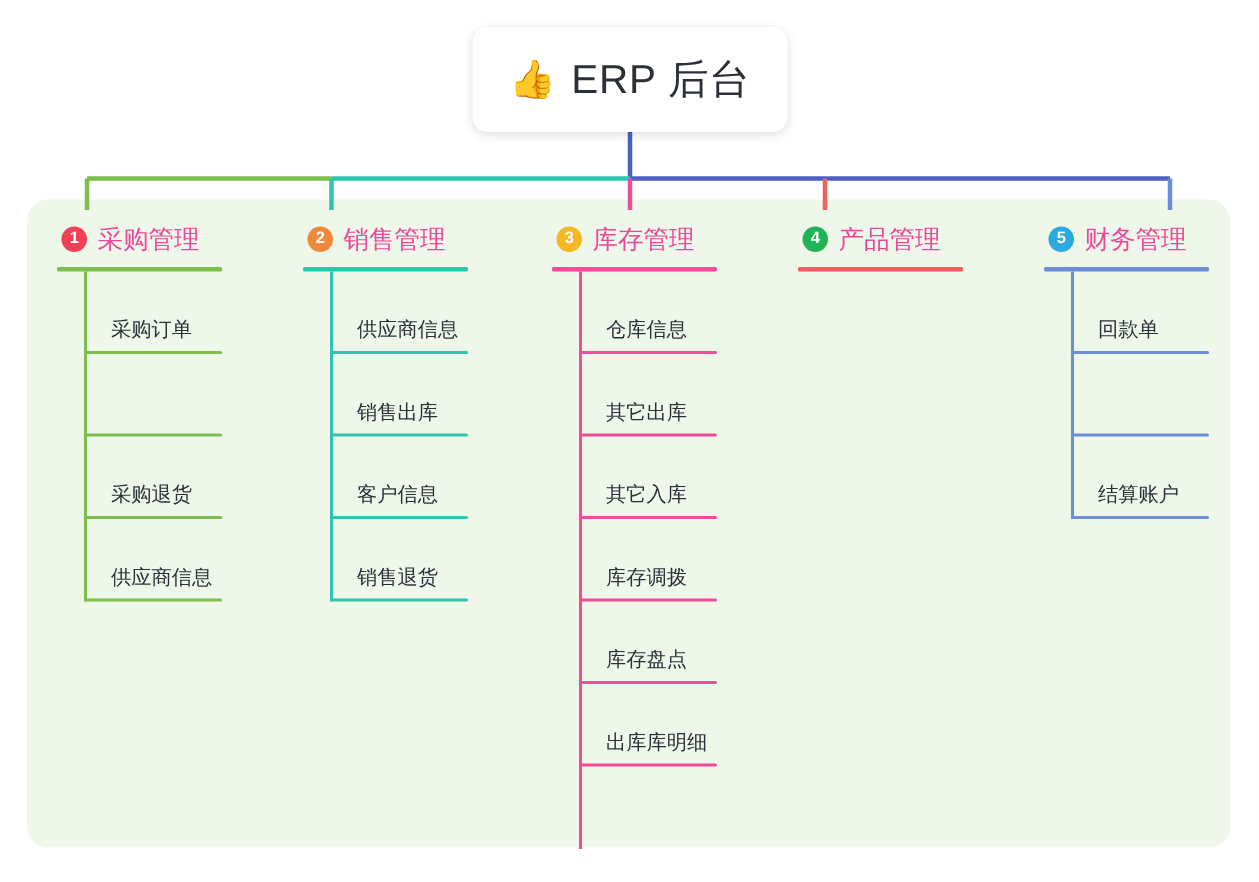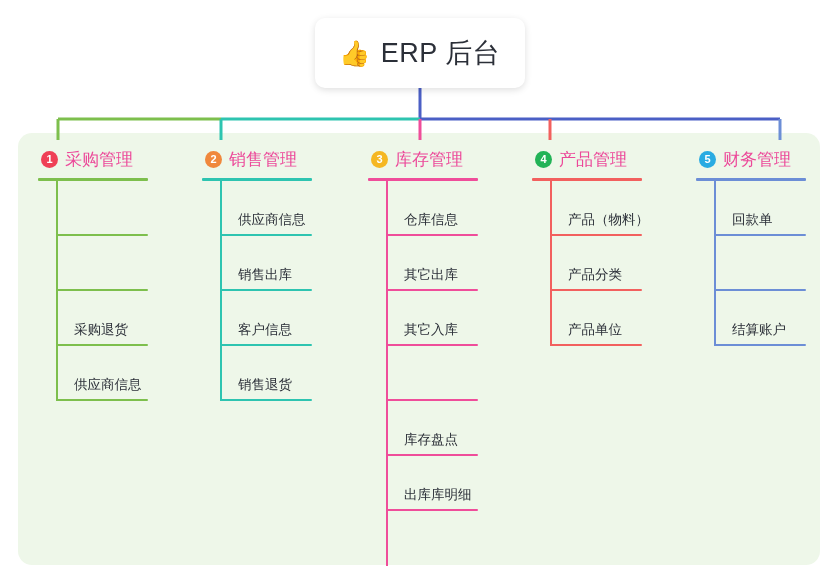--- a/index.html
+++ b/index.html
@@ -160,20 +160,21 @@
   <div id="branches">
       <div class="branch" style="left: 38px; width: 110px;">
         <div class="branch-head">
           <span class="badge" style="background: rgb(239, 64, 85);">1</span>
           <span class="branch-title">采购管理</span>
         </div>
         <div class="branch-rule" style="background: rgb(125, 191, 77);"></div>
         <div class="leaves">
           <div class="spine" style="background: rgb(125, 191, 77); height: 220px;"></div>
           <div class="leaf">
+            <div class="leaf-label">采购订单</div>
             <div class="leaf-rule" style="background: rgb(125, 191, 77);"></div>
           </div>
           <div class="leaf">
             <div class="leaf-rule" style="background: rgb(125, 191, 77);"></div>
           </div>
           <div class="leaf">
             <div class="leaf-label">采购退货</div>
             <div class="leaf-rule" style="background: rgb(125, 191, 77);"></div>
           </div>
           <div class="leaf">
@@ -222,53 +223,39 @@
           </div>
           <div class="leaf">
             <div class="leaf-label">其它出库</div>
             <div class="leaf-rule" style="background: rgb(239, 77, 154);"></div>
           </div>
           <div class="leaf">
             <div class="leaf-label">其它入库</div>
             <div class="leaf-rule" style="background: rgb(239, 77, 154);"></div>
           </div>
           <div class="leaf">
+            <div class="leaf-label">库存调拨</div>
             <div class="leaf-rule" style="background: rgb(239, 77, 154);"></div>
           </div>
           <div class="leaf">
             <div class="leaf-label">库存盘点</div>
             <div class="leaf-rule" style="background: rgb(239, 77, 154);"></div>
           </div>
           <div class="leaf">
             <div class="leaf-label">出库库明细</div>
             <div class="leaf-rule" style="background: rgb(239, 77, 154);"></div>
           </div>
         </div>
       </div>
       <div class="branch" style="left: 532px; width: 110px;">
         <div class="branch-head">
           <span class="badge" style="background: rgb(34, 179, 87);">4</span>
           <span class="branch-title">产品管理</span>
         </div>
         <div class="branch-rule" style="background: rgb(242, 96, 94);"></div>
-        <div class="leaves">
-          <div class="spine" style="background: rgb(242, 96, 94); height: 165px;"></div>
-          <div class="leaf">
-            <div class="leaf-label">产品（物料）</div>
-            <div class="leaf-rule" style="background: rgb(242, 96, 94);"></div>
-          </div>
-          <div class="leaf">
-            <div class="leaf-label">产品分类</div>
-            <div class="leaf-rule" style="background: rgb(242, 96, 94);"></div>
-          </div>
-          <div class="leaf">
-            <div class="leaf-label">产品单位</div>
-            <div class="leaf-rule" style="background: rgb(242, 96, 94);"></div>
-          </div>
-        </div>
       </div>
       <div class="branch" style="left: 696px; width: 110px;">
         <div class="branch-head">
           <span class="badge" style="background: rgb(41, 171, 226);">5</span>
           <span class="branch-title">财务管理</span>
         </div>
         <div class="branch-rule" style="background: rgb(108, 142, 214);"></div>
         <div class="leaves">
           <div class="spine" style="background: rgb(108, 142, 214); height: 165px;"></div>
           <div class="leaf">

